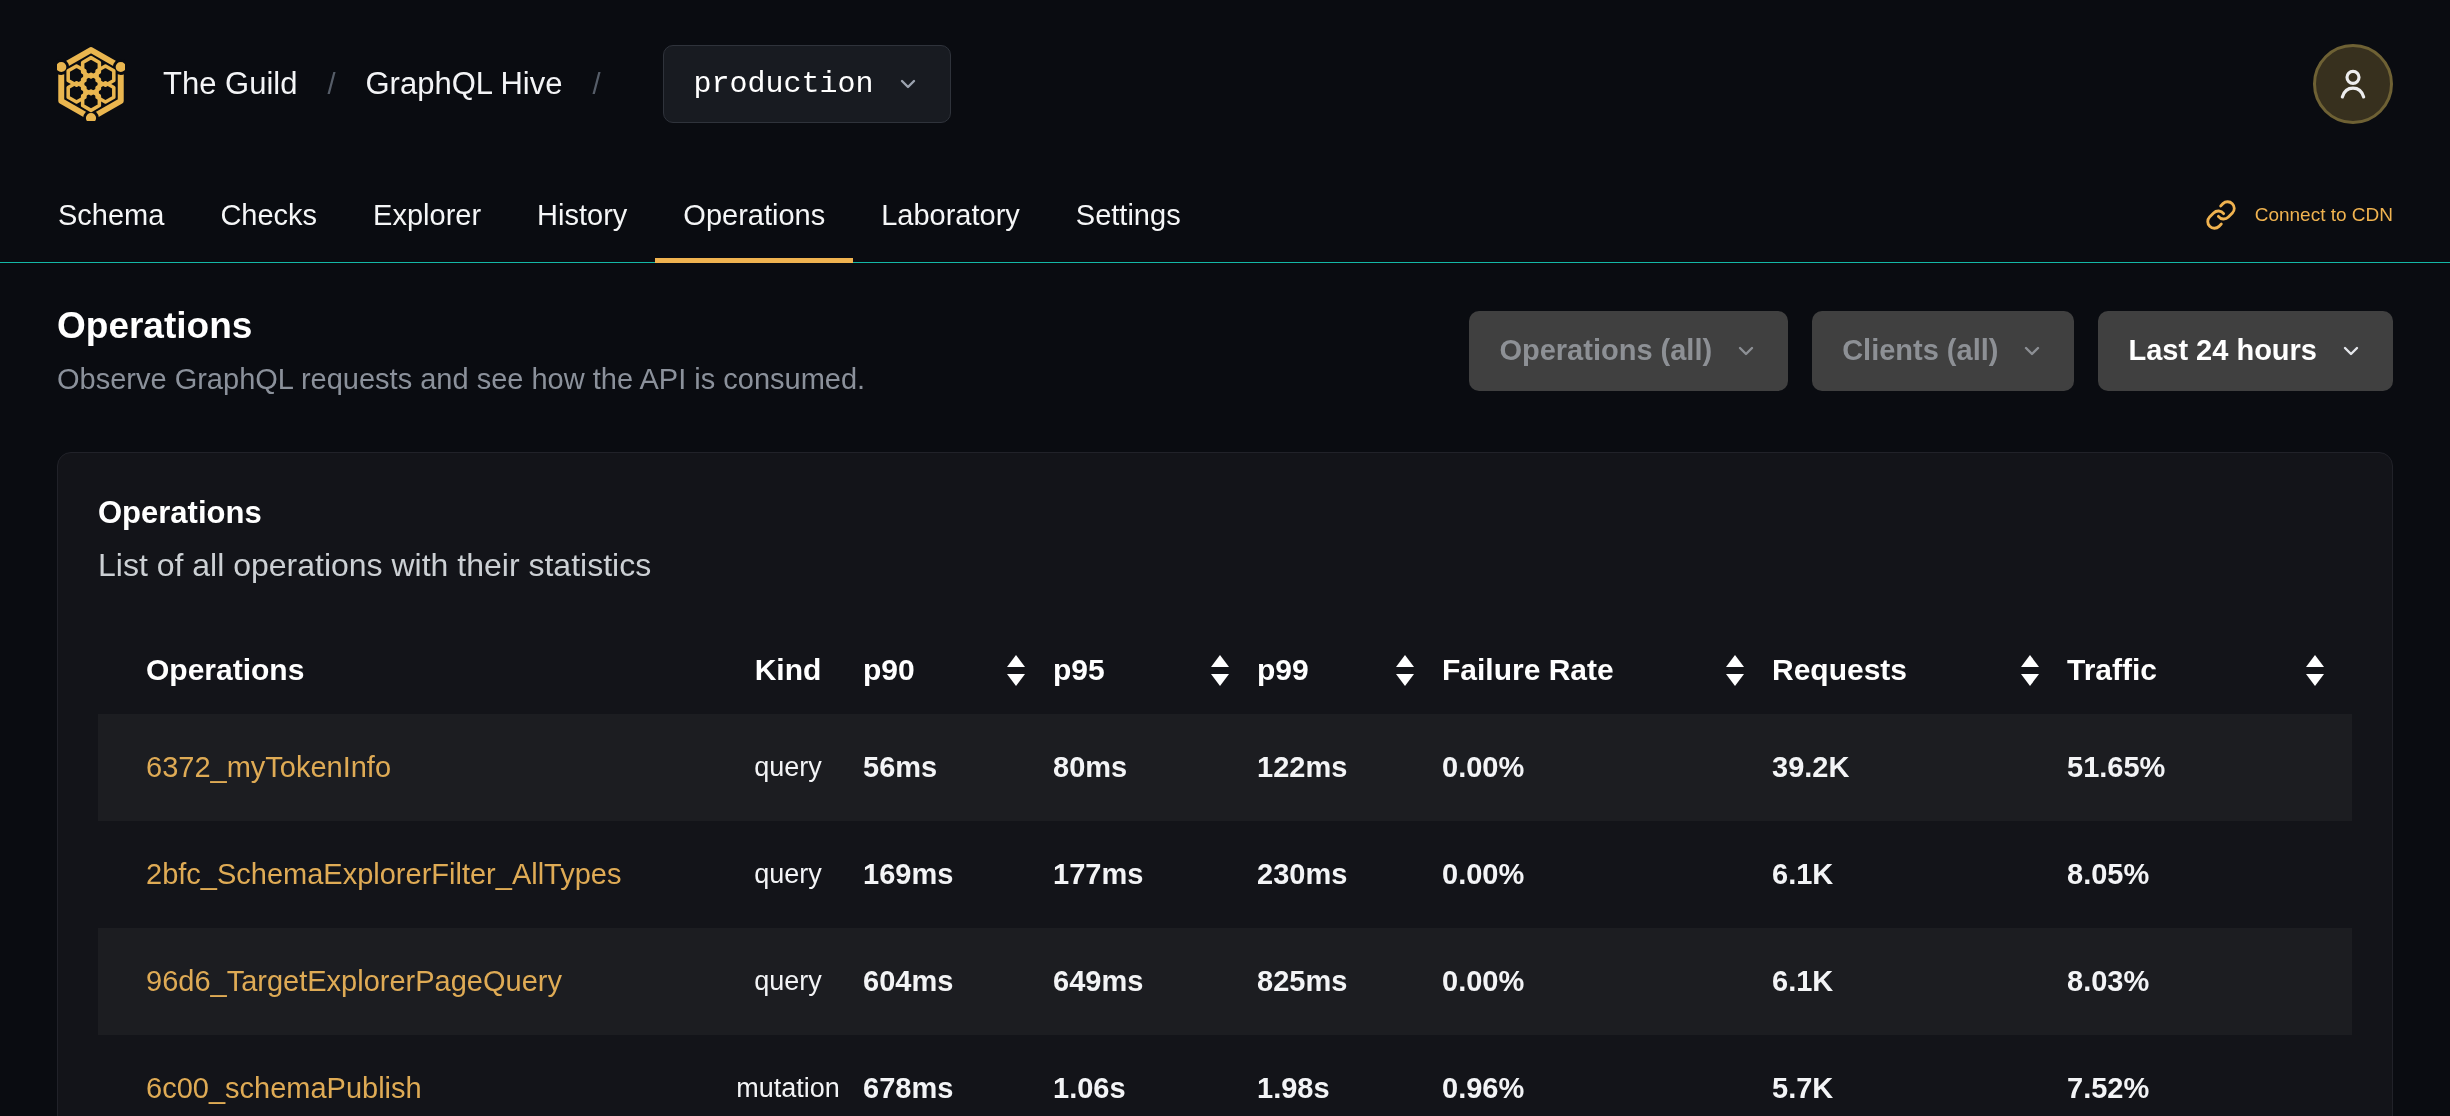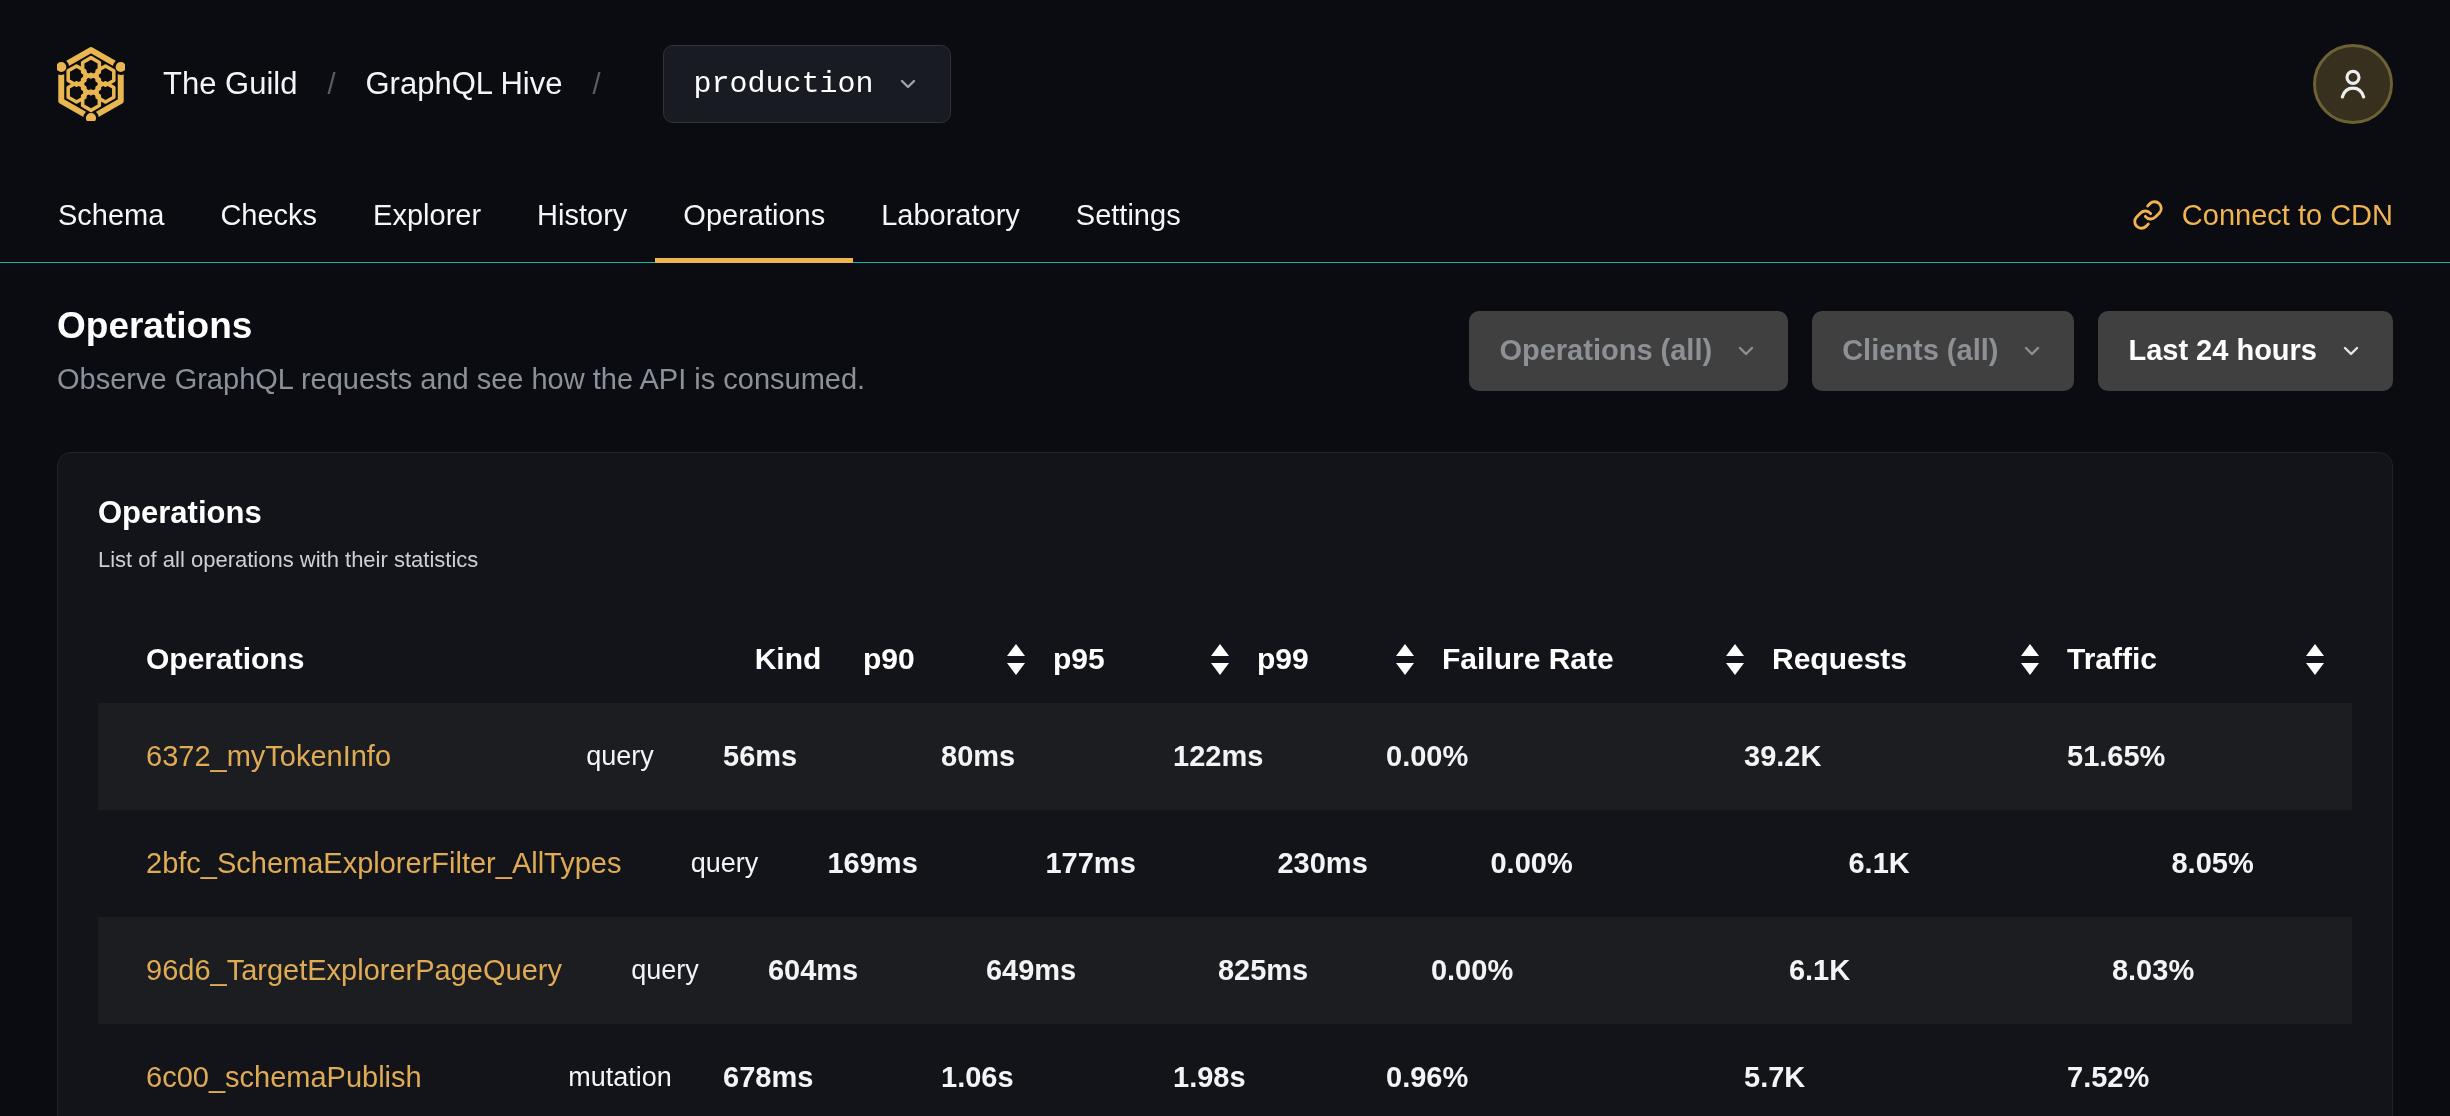--- a/index.html
+++ b/index.html
@@ -66,21 +66,21 @@
   .nav-tab.active::after {
     content: "";
     position: absolute; left: 0; right: 0; bottom: -1px;
     height: 5px;
     background: #f0b350;
   }
   .cdn-link {
     margin-left: auto;
     display: flex; align-items: center; gap: 18px;
     color: #f0b350;
-    font-size: 29px;
+    font-size: 19px;
     padding-right: 27px;
     text-decoration: none;
     cursor: pointer;
   }
   .cdn-link svg { width: 32px; height: 32px; }
 
   
   .page-main { padding: 42px 57px 0; }
   .title-row {
     display: flex;
@@ -110,30 +110,30 @@
   
   .card {
     margin-top: 56px;
     background: #131419;
     border: 1px solid #212229;
     border-radius: 14px;
     padding: 42px 40px;
     height: 760px;
   }
   .card-title { font-size: 31px; font-weight: 700; color: #ffffff; margin-bottom: 16px; }
-  .card-subtitle { font-size: 22px; color: #ccd0d4; margin-bottom: 42px; }
+  .card-subtitle { font-size: 32px; color: #ccd0d4; margin-bottom: 42px; }
 
   
   .trow {
     display: grid;
     grid-template-columns: 1fr 150px 190px 204px 185px 330px 295px 285px;
     align-items: center;
   }
   .thead { height: 88px; }
-  .tbody .trow { height: 107px; gap: 28px; }
+  .tbody .trow { height: 107px; }
   .tbody .trow:nth-child(odd) { background: #1c1d21; }
   .hcell { font-size: 30px; font-weight: 700; color: #ffffff; }
   .hcell.left { padding-left: 48px; }
   .hcell.center { text-align: center; }
   .hcell.sortable {
     display: flex; justify-content: space-between; align-items: center;
     gap: 8px; padding-right: 28px;
   }
   .sort-arrows { display: flex; flex-direction: column; gap: 7px; cursor: pointer; }
   .arr-up { width: 0; height: 0; border-left: 9px solid transparent; border-right: 9px solid transparent; border-bottom: 12px solid #ffffff; }

